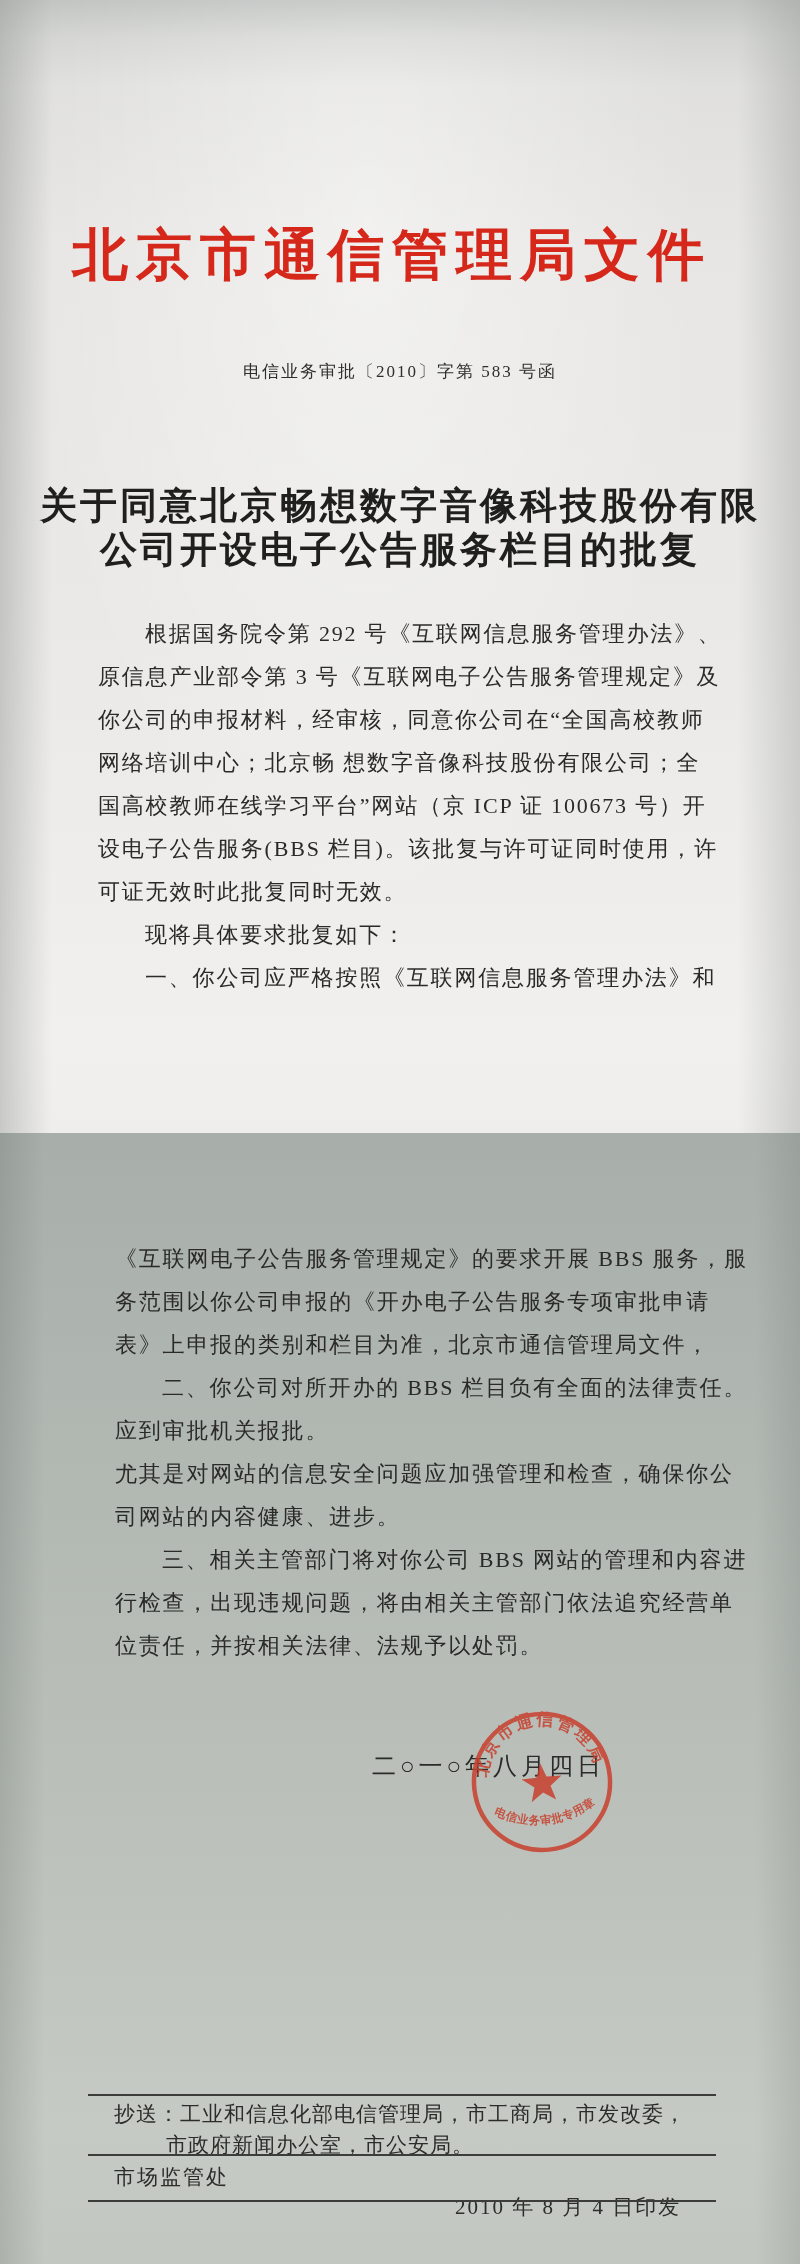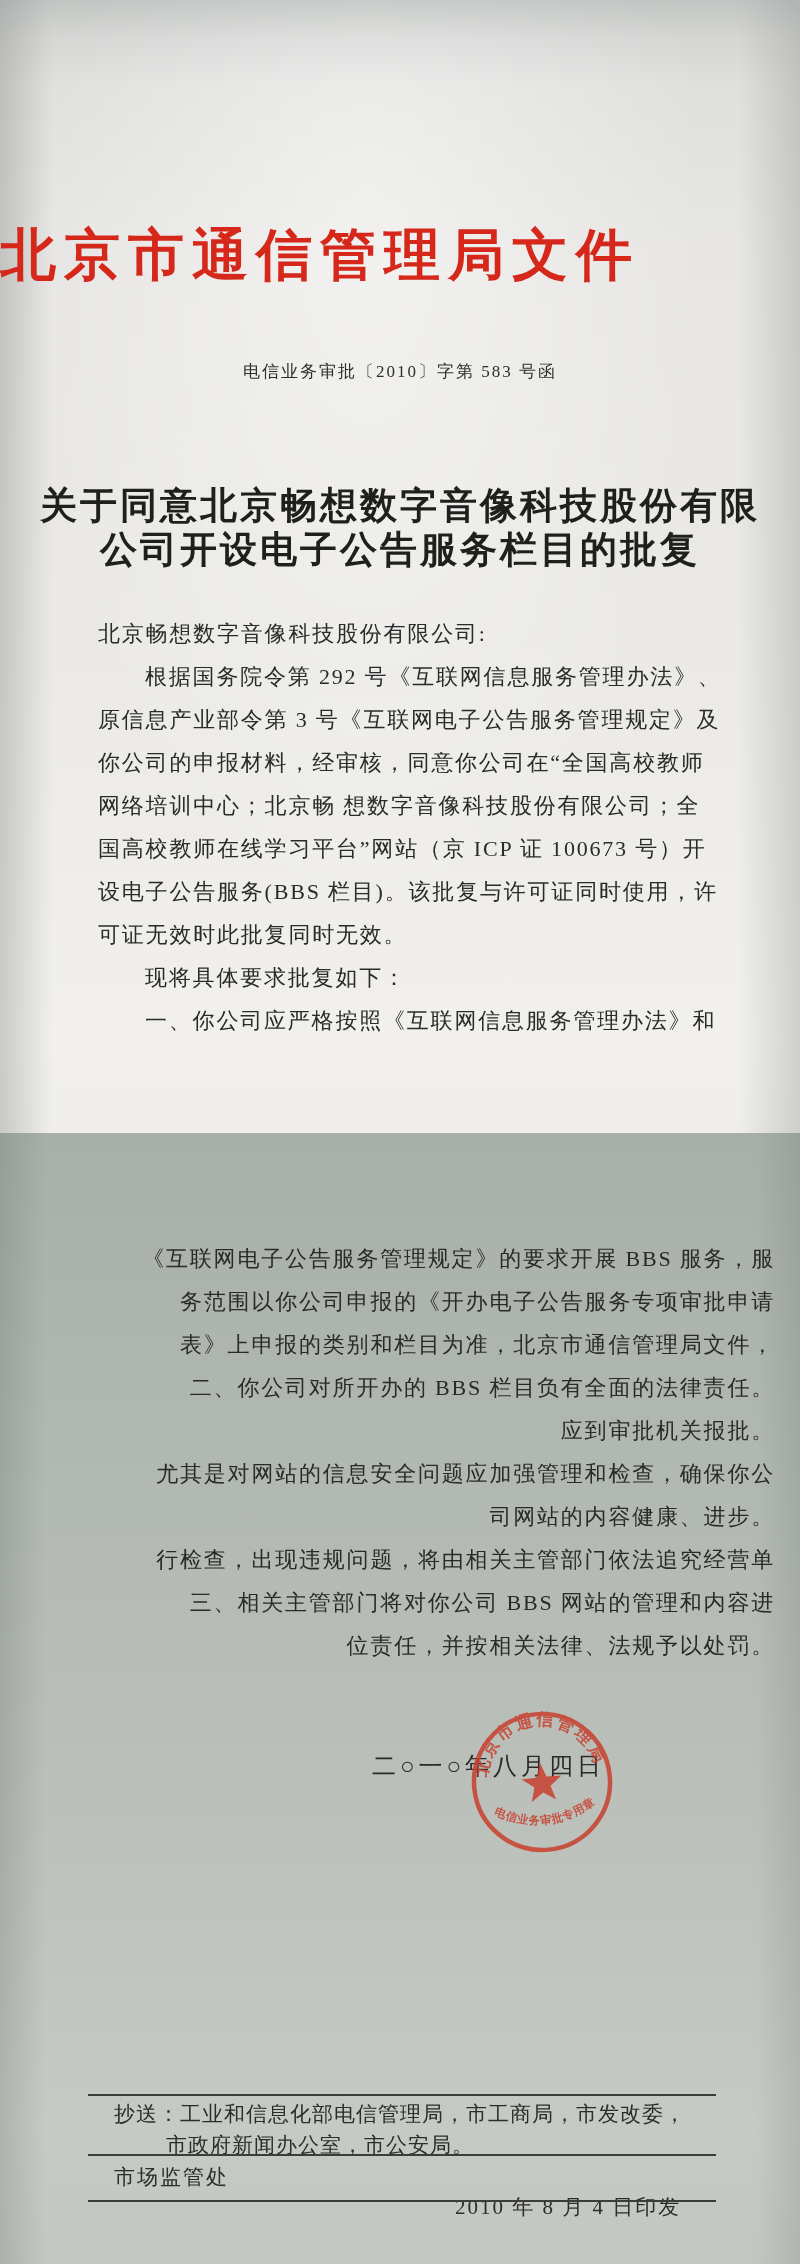--- a/index.html
+++ b/index.html
@@ -25,36 +25,36 @@
   }
   
   .page2{
     position:absolute;left:0;top:1133px;width:800px;height:1131px;
     background:
       linear-gradient(90deg, rgba(80,88,84,0.20) 0px, rgba(0,0,0,0) 45px),
       linear-gradient(270deg, rgba(80,88,84,0.16) 0px, rgba(0,0,0,0) 45px),
       linear-gradient(180deg, #a8aea9 0%, #b1b7b1 28%, #bbc0ba 60%, #c6cac4 88%, #c3c7c1 100%);
   }
   .doc-header{
-    position:absolute;left:0;top:218px;width:712px;text-align:left;
+    position:absolute;left:0;top:218px;width:712px;text-align:right;
     font-size:56px;font-weight:bold;color:var(--header-red);
     letter-spacing:8px;white-space:nowrap;
   }
   .doc-number{
     position:absolute;left:0;top:360px;width:800px;text-align:center;
     font-size:17px;color:#2e2e2c;letter-spacing:2px;white-space:nowrap;
   }
   .doc-title{
     position:absolute;left:0;top:484px;width:800px;text-align:center;
     font-size:37px;font-weight:bold;color:#1f1f1d;
     letter-spacing:3px;line-height:44px;white-space:nowrap;
   }
   .body-block{position:absolute;color:var(--body-text);font-size:22px;letter-spacing:1.8px;}
   .body1{left:98px;top:612px;width:660px;}
-  .body2{left:115px;top:1237px;width:660px;text-align:right;}
+  .body2{left:115px;top:1237px;width:660px;}
   .bline{height:43px;line-height:43px;white-space:nowrap;}
   .ind{padding-left:47px;}
   .doc-date{
     position:absolute;left:372px;top:1750px;
     font-size:24px;letter-spacing:4px;color:#2b2b29;white-space:nowrap;
   }
   .seal{
     position:absolute;left:458px;top:1698px;width:168px;height:168px;
     opacity:0.85;transform:rotate(-6deg);
   }
@@ -81,21 +81,20 @@
 <body>
 
 <div class="page1">
   <div class="doc-header">北京市通信管理局文件</div>
   <div class="doc-number">电信业务审批〔2010〕字第 583 号函</div>
   <div class="doc-title">
     <div>关于同意北京畅想数字音像科技股份有限</div>
     <div>公司开设电子公告服务栏目的批复</div>
   </div>
   <div class="body-block body1">
-    <div class="bline">北京畅想数字音像科技股份有限公司:</div>
     <div class="bline ind">根据国务院令第 292 号《互联网信息服务管理办法》、</div>
     <div class="bline">原信息产业部令第 3 号《互联网电子公告服务管理规定》及</div>
     <div class="bline">你公司的申报材料，经审核，同意你公司在“全国高校教师</div>
     <div class="bline">网络培训中心；北京畅 想数字音像科技股份有限公司；全</div>
     <div class="bline">国高校教师在线学习平台”网站（京 ICP 证 100673 号）开</div>
     <div class="bline">设电子公告服务(BBS 栏目)。该批复与许可证同时使用，许</div>
     <div class="bline">可证无效时此批复同时无效。</div>
     <div class="bline ind">现将具体要求批复如下：</div>
     <div class="bline ind">一、你公司应严格按照《互联网信息服务管理办法》和</div>
   </div>
@@ -104,22 +103,22 @@
 <div class="page2"></div>
 
 <div class="body-block body2">
   <div class="bline">《互联网电子公告服务管理规定》的要求开展 BBS 服务，服</div>
   <div class="bline">务范围以你公司申报的《开办电子公告服务专项审批申请</div>
   <div class="bline">表》上申报的类别和栏目为准，北京市通信管理局文件，</div>
   <div class="bline ind">二、你公司对所开办的 BBS 栏目负有全面的法律责任。</div>
   <div class="bline">应到审批机关报批。</div>
   <div class="bline">尤其是对网站的信息安全问题应加强管理和检查，确保你公</div>
   <div class="bline">司网站的内容健康、进步。</div>
+  <div class="bline ind">三、相关主管部门将对你公司 BBS 网站的管理和内容进</div>
   <div class="bline">行检查，出现违规问题，将由相关主管部门依法追究经营单</div>
-  <div class="bline ind">三、相关主管部门将对你公司 BBS 网站的管理和内容进</div>
   <div class="bline">位责任，并按相关法律、法规予以处罚。</div>
 </div>
 
 <div class="doc-date">二○一○年八月四日</div>
 
 <svg class="seal" viewBox="0 0 168 168" xmlns="http://www.w3.org/2000/svg">
   <circle class="ring" cx="84" cy="84" r="68"></circle>
   <polygon class="star" points="84,65 89,79.1 104,79.5 92.1,88.6 96.3,103 84,94.5 71.7,103 75.9,88.6 64,79.5 79,79.1"></polygon>
   <defs>
     <path id="sealArcTop" d="M 32.3,100.8 A 55,55 0 1 1 135.7,100.8" fill="none"></path>

